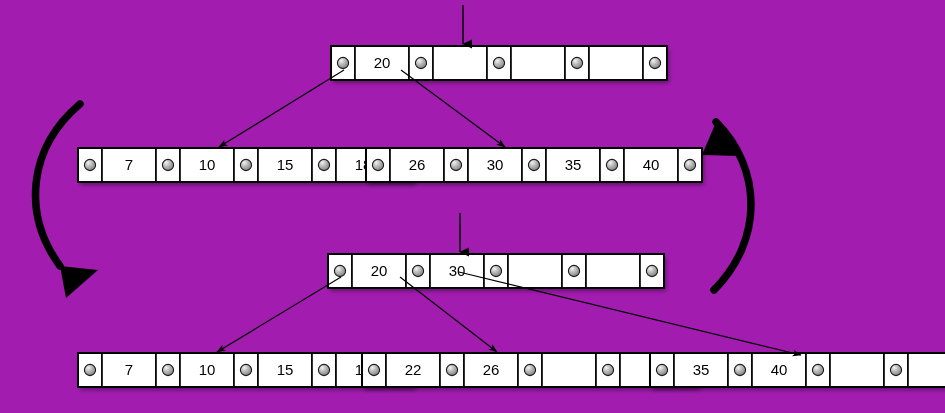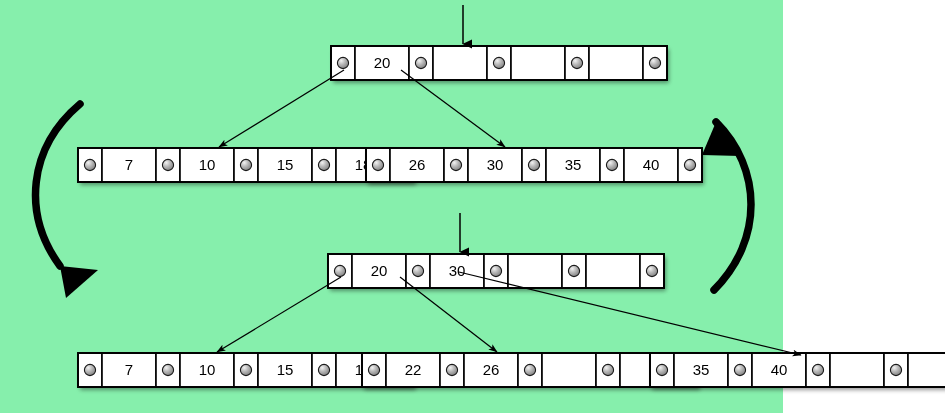--- a/index.html
+++ b/index.html
@@ -9,23 +9,23 @@
     background: #ffffff;
   }
   body {
     width: 945px;
     height: 413px;
     overflow: hidden;
     font-family: "Liberation Sans", sans-serif;
   }
   #diagram-root {
     position: relative;
-    width: 783px;
+    width: 945px;
     height: 413px;
-    background: #86efac;
+    background: #a21caf;
   }
   #btree-svg {
     position: absolute;
     left: 0;
     top: 0;
     width: 945px;
     height: 413px;
     display: block;
   }
   .node-cell-rect {

